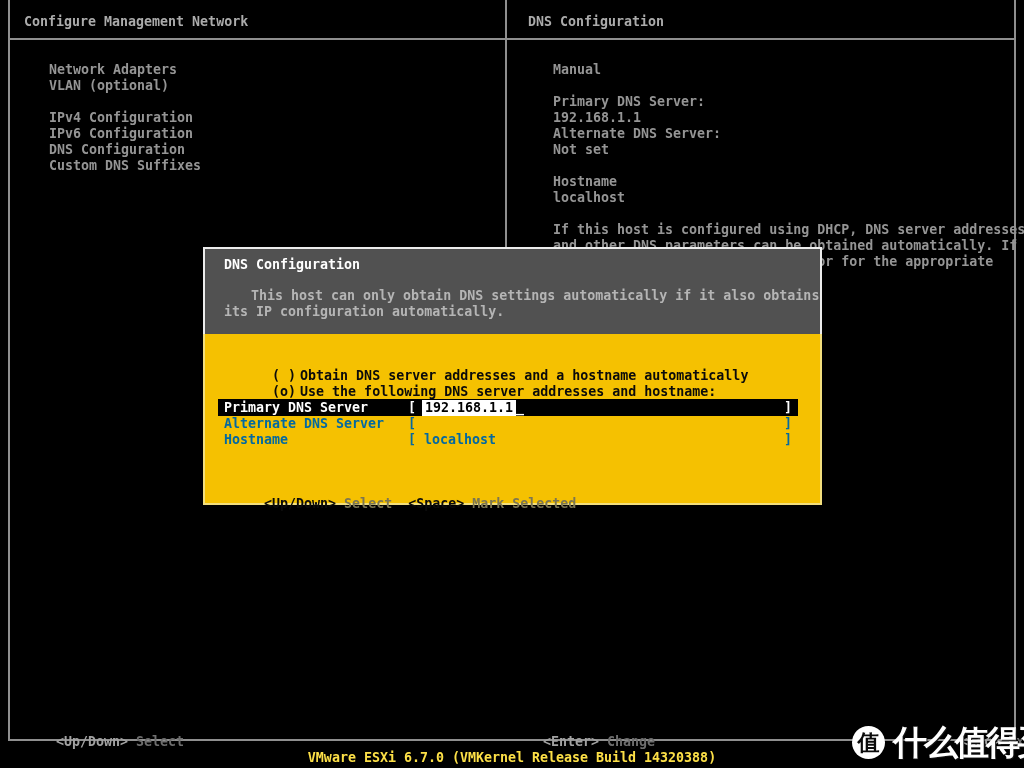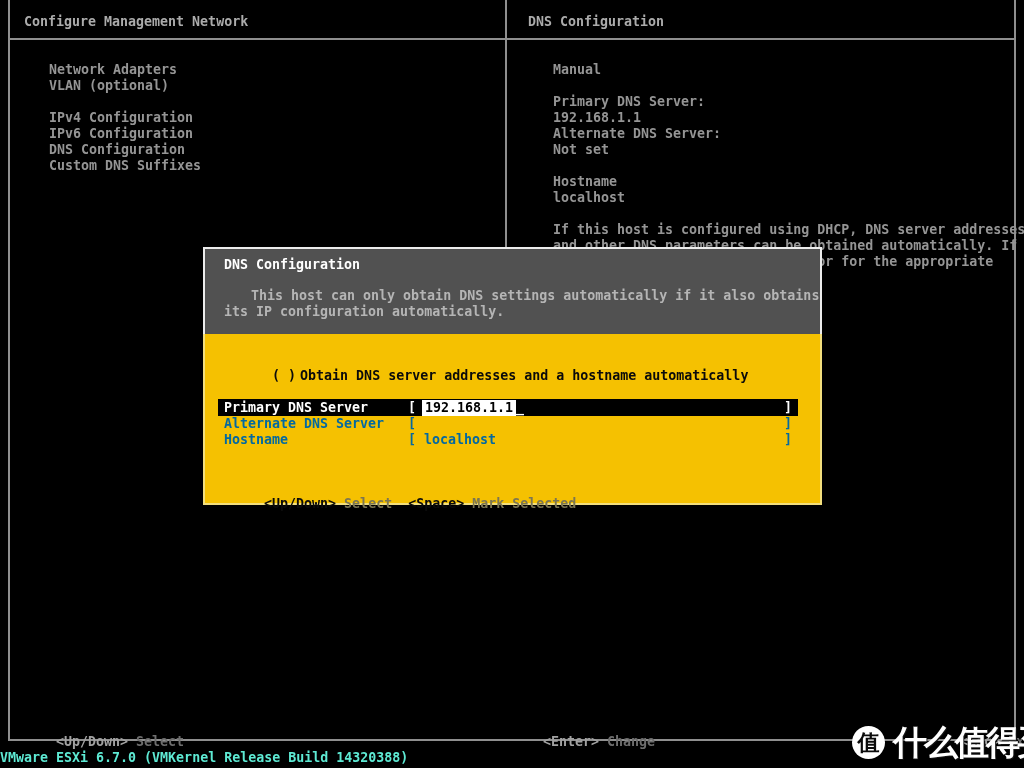--- a/index.html
+++ b/index.html
@@ -7,21 +7,21 @@
     position:relative;width:1024px;height:768px;background:#000;overflow:hidden;
     font-family:"DejaVu Sans Mono","Liberation Mono",monospace;
     font-weight:bold;font-size:13.3px;line-height:16px;
   }
   .line{position:absolute;white-space:pre;height:16px;}
   .frame{position:absolute;background:#8F8F8F;}
   .title{color:#ABABAB;}
   .g{color:#959595;margin-left:25px;}
   .hk{color:#A2A2A2;}
   .ha{color:#6E6E6E;margin-left:8px;}
-  .version{position:absolute;left:0;top:750px;width:1024px;text-align:left;color:#5eead4;white-space:pre;}
+  .version{position:absolute;left:0;top:750px;width:1024px;text-align:center;color:#fde047;white-space:pre;}
 
   
   .dialog{position:absolute;left:203px;top:247px;width:619px;height:258px;z-index:10;}
   .dlg-head{position:absolute;left:0;top:0;width:619px;height:87px;background:#515151;
     border:2px solid #ECECEC;border-bottom:none;box-sizing:border-box;}
   .dlg-body{position:absolute;left:0;top:87px;width:619px;height:171px;background:#F5C101;
     border:2px solid #F3DF7D;border-top:none;box-sizing:border-box;}
   .dialog .line{z-index:2;}
   .dlg-title{color:#FFFFFF;}
   .dlg-desc{color:#B5B5B5;}
@@ -93,20 +93,23 @@
     <div class="dlg-head"></div>
     <div class="dlg-body"></div>
 
     <div class="line dlg-title" style="left:21px;top:10px;">DNS Configuration</div>
     <div class="line dlg-desc" style="left:21px;top:41px;margin-left:27px;">This host can only obtain DNS settings automatically if it also obtains</div>
     <div class="line dlg-desc" style="left:21px;top:57px;">its IP configuration automatically.</div>
 
     <div class="line opt" style="left:21px;top:105px;">
       <span>( )</span><span class="opt-label">Obtain DNS server addresses and a hostname automatically</span>
     </div>
+    <div class="line opt" style="left:21px;top:121px;">
+      <span>(o)</span><span class="opt-label">Use the following DNS server addresses and hostname:</span>
+    </div>
 
     <div class="sel-bar"></div>
 
     <div class="line fw" style="left:21px;top:153px;">Primary DNS Server</div>
     <div class="line fw" style="left:205px;top:153px;">[</div>
     <div class="chip">192.168.1.1</div>
     <div class="line caret" style="left:313px;top:153px;">_</div>
     <div class="line fw" style="left:581px;top:153px;">]</div>
 
     <div class="line fb" style="left:21px;top:169px;">Alternate DNS Server</div>

